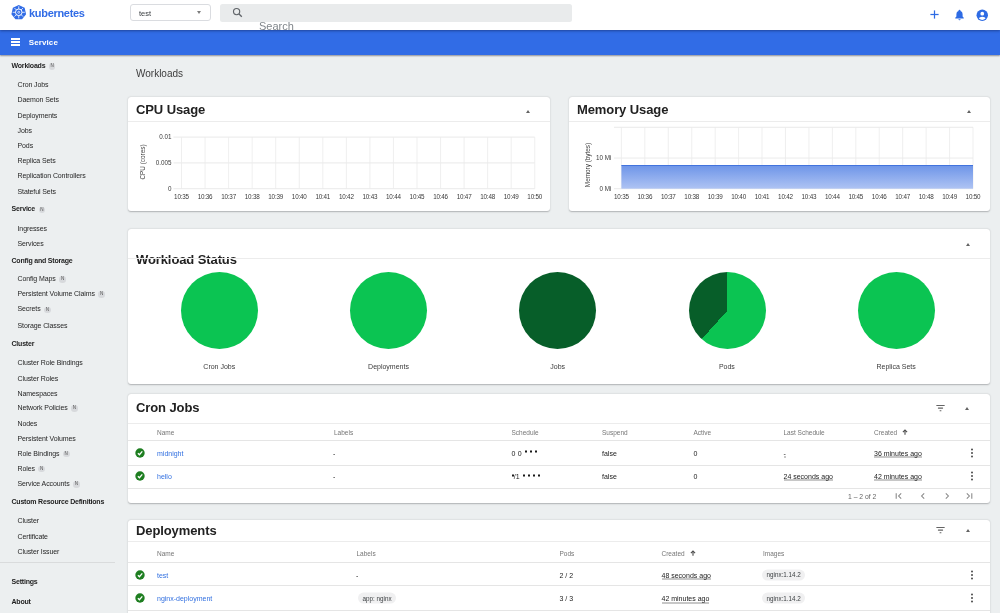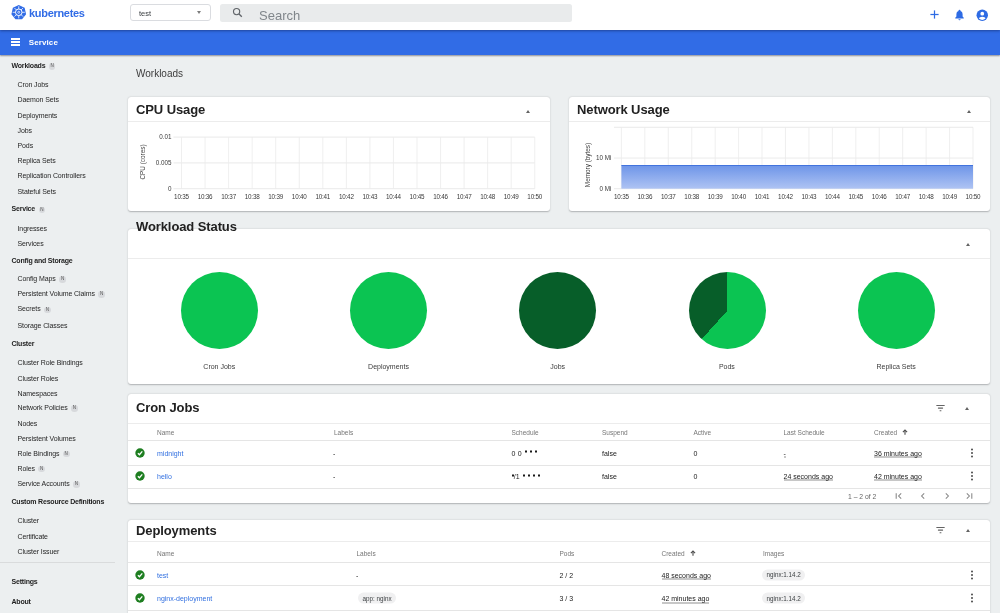--- a/index.html
+++ b/index.html
@@ -50,21 +50,21 @@
 
 <div class="abs" style="left:130px;top:3.5px;width:81px;height:17.5px;border:1px solid #dadce0;border-radius:3px;background:#fff;box-sizing:border-box;z-index:7"></div>
 <div class="t" style="left:139px;top:12.5px;font-size:7.5px;color:#3c4043;z-index:7">test</div>
 <div class="abs" style="left:196.5px;top:11px;width:0;height:0;border-left:2.9px solid transparent;border-right:2.9px solid transparent;border-top:3.3px solid #7c7c7c;z-index:7"></div>
 
 <div class="abs" style="left:220px;top:3.5px;width:352px;height:18px;background:#e9ebec;border-radius:2.5px;z-index:7"></div>
 <svg class="abs" style="left:231.5px;top:7px;z-index:8" width="11" height="11" viewBox="0 0 11 11">
 <circle cx="4.6" cy="4.6" r="3.1" fill="none" stroke="#5f6368" stroke-width="1.15"></circle>
 <line x1="7" y1="7" x2="9.8" y2="9.8" stroke="#5f6368" stroke-width="1.3"></line>
 </svg>
-<div class="t" style="left:259px;top:15px;font-size:13px;color:#80868b;z-index:7">Search</div>
+<div class="t" style="left:259px;top:26px;font-size:11px;color:#80868b;z-index:7">Search</div>
 
 <svg class="abs" style="left:929.5px;top:10.3px;z-index:7" width="9" height="9" viewBox="0 0 9 9">
 <line x1="4.5" y1="0.4" x2="4.5" y2="8.6" stroke="#2e6be4" stroke-width="1.25"></line>
 <line x1="0.4" y1="4.5" x2="8.6" y2="4.5" stroke="#2e6be4" stroke-width="1.25"></line>
 </svg>
 <svg class="abs" style="left:953.5px;top:9.3px;z-index:7" width="11" height="12" viewBox="0 0 22 24">
 <path d="M11 1.5 a2 2 0 0 1 2 2 v0.7 a6.2 6.2 0 0 1 4.2 5.8 v5 l2.3 2.6 v1.2 H2.5 v-1.2 l2.3-2.6 v-5 a6.2 6.2 0 0 1 4.2-5.8 v-0.7 a2 2 0 0 1 2-2 z" fill="#2e6be4"></path>
 <path d="M8.8 20.5 h4.4 a2.2 2.2 0 0 1-4.4 0 z" fill="#2e6be4"></path>
 </svg>
 <svg class="abs" style="left:976px;top:9px;z-index:7" width="12.5" height="12.5" viewBox="0 0 24 24">
@@ -156,21 +156,21 @@
     <text x="359.65000000000003" y="78" font-size="6.3" fill="#3a3a3a" text-anchor="middle" font-family="Liberation Sans" letter-spacing="-0.2">10:48</text>
     <text x="383.2" y="78" font-size="6.3" fill="#3a3a3a" text-anchor="middle" font-family="Liberation Sans" letter-spacing="-0.2">10:49</text>
     <text x="406.75" y="78" font-size="6.3" fill="#3a3a3a" text-anchor="middle" font-family="Liberation Sans" letter-spacing="-0.2">10:50</text>
     <text x="43.5" y="18.1" font-size="6.3" fill="#3a3a3a" text-anchor="end" font-family="Liberation Sans">0.01</text>
     <text x="43.5" y="43.9" font-size="6.3" fill="#3a3a3a" text-anchor="end" font-family="Liberation Sans">0.005</text>
     <text x="43.5" y="69.7" font-size="6.3" fill="#3a3a3a" text-anchor="end" font-family="Liberation Sans">0</text>
     <text transform="translate(17,41) rotate(-90)" font-size="6.4" fill="#3a3a3a" text-anchor="middle" font-family="Liberation Sans">CPU (cores)</text>
   </svg>
 
 <div class="card" style="left:569px;top:97px;width:421px;height:114px"></div>
-<div class="ttl" style="left:577px;top:108.5px">Network Usage</div>
+<div class="ttl" style="left:577px;top:108.5px">Memory Usage</div>
 <div class="carup" style="left:966.5px;top:110px"></div>
 <div class="hl" style="left:569px;top:121.3px;width:421px;background:#ececec"></div>
 <svg class="abs" style="left:569px;top:121px" width="421" height="90" viewBox="0 0 421 90" id="memchart">
     <line x1="45" y1="6.3" x2="404" y2="6.3" stroke="#e5e5e5" stroke-width="0.8"></line>
     <line x1="45" y1="37.05" x2="404" y2="37.05" stroke="#e5e5e5" stroke-width="0.8"></line>
     <line x1="45" y1="67.7" x2="404" y2="67.7" stroke="#e5e5e5" stroke-width="0.8"></line>
     <line x1="52.4" y1="6.3" x2="52.4" y2="67.7" stroke="#ebebeb" stroke-width="0.8"></line>
     <line x1="75.84" y1="6.3" x2="75.84" y2="67.7" stroke="#ebebeb" stroke-width="0.8"></line>
     <line x1="99.28" y1="6.3" x2="99.28" y2="67.7" stroke="#ebebeb" stroke-width="0.8"></line>
     <line x1="122.72" y1="6.3" x2="122.72" y2="67.7" stroke="#ebebeb" stroke-width="0.8"></line>
@@ -209,21 +209,21 @@
     <text x="333.68" y="78" font-size="6.3" fill="#3a3a3a" text-anchor="middle" font-family="Liberation Sans" letter-spacing="-0.2">10:47</text>
     <text x="357.12" y="78" font-size="6.3" fill="#3a3a3a" text-anchor="middle" font-family="Liberation Sans" letter-spacing="-0.2">10:48</text>
     <text x="380.56" y="78" font-size="6.3" fill="#3a3a3a" text-anchor="middle" font-family="Liberation Sans" letter-spacing="-0.2">10:49</text>
     <text x="404" y="78" font-size="6.3" fill="#3a3a3a" text-anchor="middle" font-family="Liberation Sans" letter-spacing="-0.2">10:50</text>
     <text x="42.5" y="39.05" font-size="6.3" fill="#3a3a3a" text-anchor="end" font-family="Liberation Sans">10 Mi</text>
     <text x="42.5" y="69.7" font-size="6.3" fill="#3a3a3a" text-anchor="end" font-family="Liberation Sans">0 Mi</text>
     <text transform="translate(20.5,44) rotate(-90)" font-size="6.4" fill="#3a3a3a" text-anchor="middle" font-family="Liberation Sans">Memory (bytes)</text>
   </svg>
 
 <div class="card" style="left:128px;top:229px;width:862px;height:154.5px"></div>
-<div class="ttl" style="left:136px;top:226px">Workload Status</div>
+<div class="ttl" style="left:136px;top:259px">Workload Status</div>
 <div class="carup" style="left:966.3px;top:242.9px"></div>
 <div class="hl" style="left:128px;top:257.5px;width:862px;background:#ececec"></div>
 <div class="pie" style="left:180.8px;top:271.5px"></div>
 <div class="pie" style="left:350.1px;top:271.5px"></div>
 <div class="pie" style="left:519.4px;top:271.5px;background:#075e29"></div>
 <div class="pie" style="left:688.8px;top:271.5px;background:conic-gradient(#0bc452 0deg 222deg,#075e29 222deg 360deg)"></div>
 <div class="pie" style="left:857.9px;top:271.5px"></div>
 <div class="plab" style="left:219.3px;top:365.5px">Cron Jobs</div>
 <div class="plab" style="left:388.5px;top:365.5px">Deployments</div>
 <div class="plab" style="left:557.7px;top:365.5px">Jobs</div>

